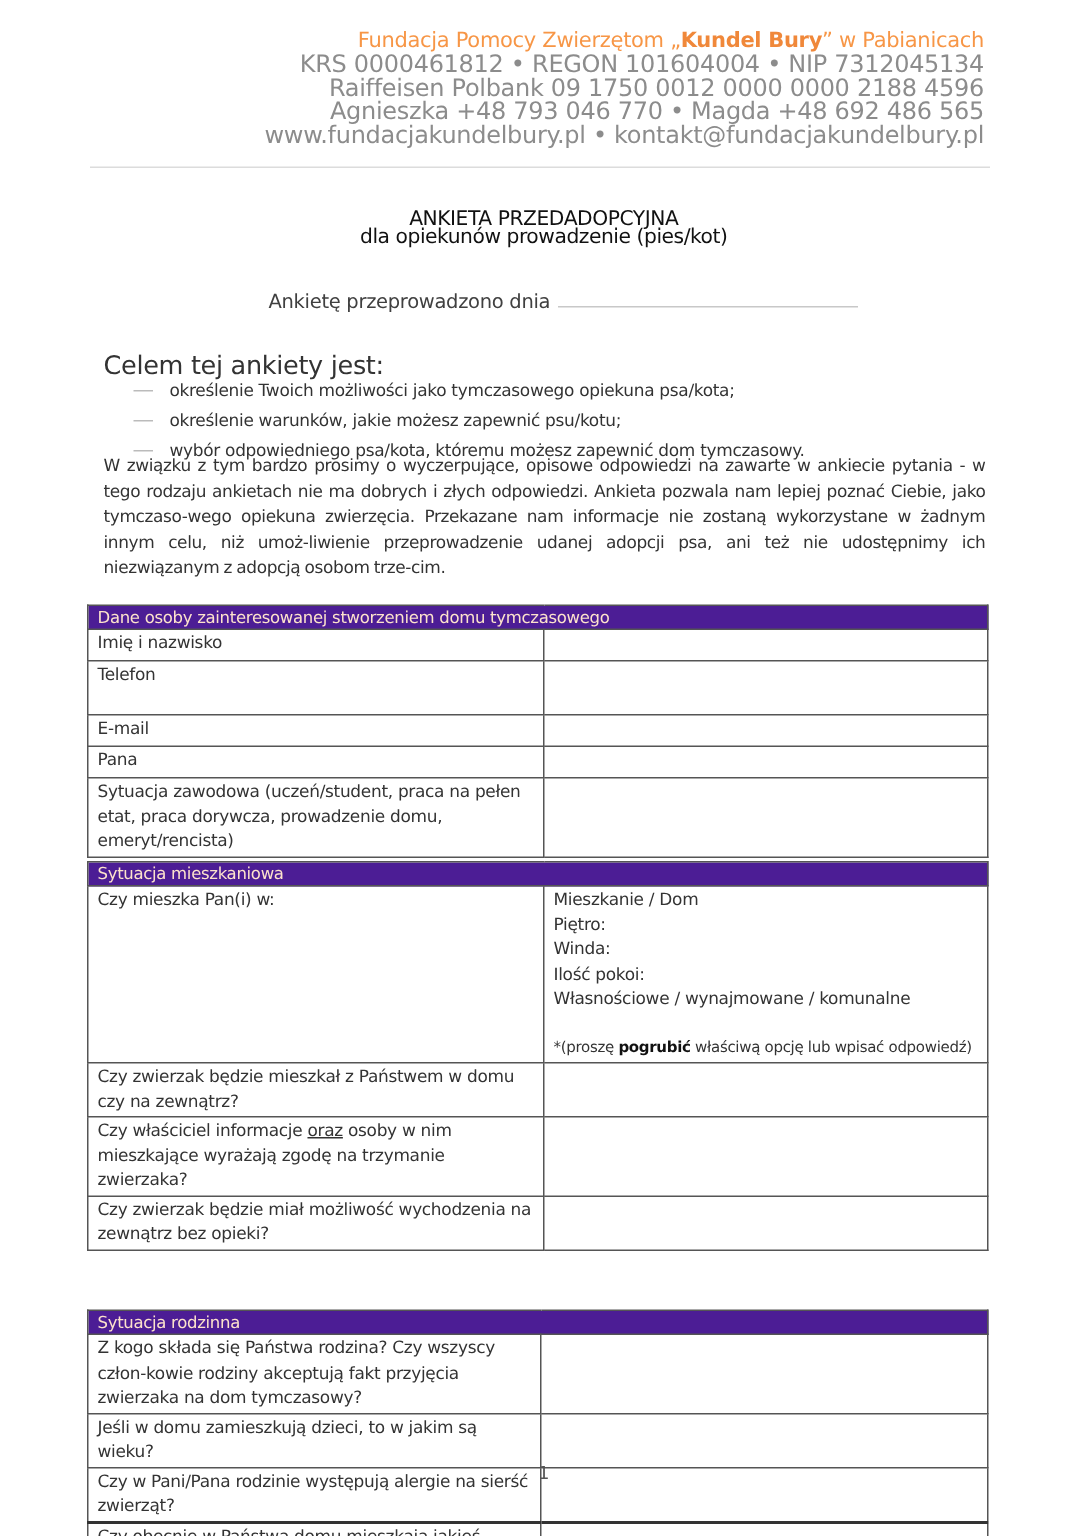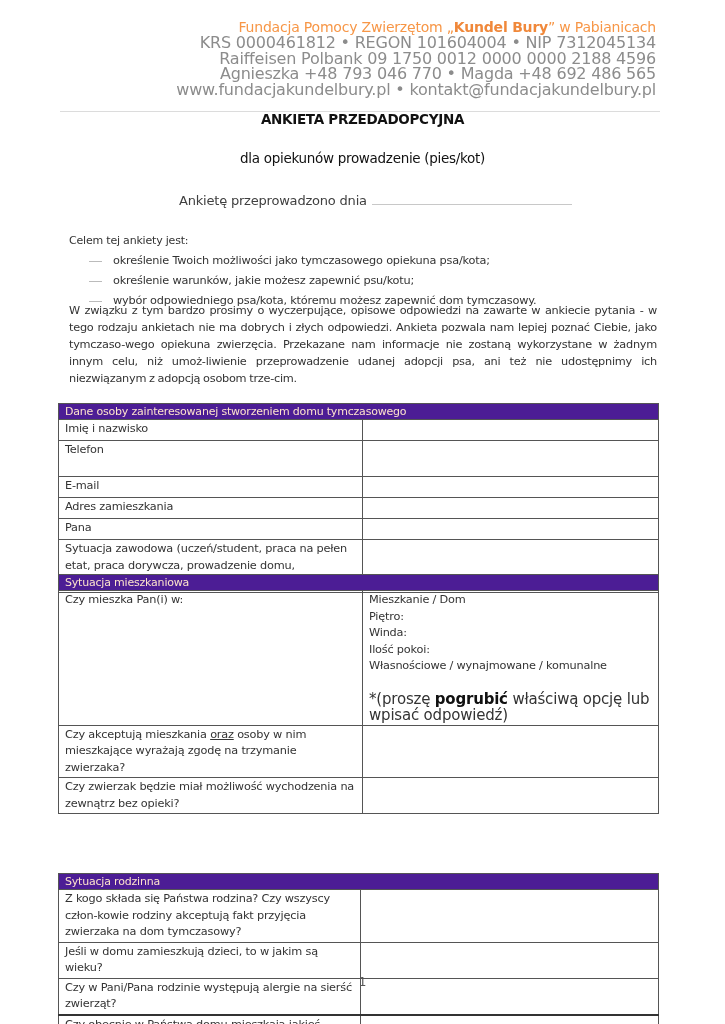--- a/index.html
+++ b/index.html
@@ -7,40 +7,40 @@
          font-family: "DejaVu Sans", sans-serif; color: #222; }
   .hdr { position: absolute; right: 69px; top: 19px; text-align: right;
          font-family: "DejaVu Sans", sans-serif; }
   .hdr .org { font-size: 14px; color: #f79646; line-height: 16px; letter-spacing: -0.2px; text-align: right; }
   .hdr .org .bold { font-weight: bold; color: #f0883a; }
   .hdr .line { font-size: 16px; color: #8c8c8c; line-height: 15.5px; letter-spacing: -0.2px; }
   .rule { position: absolute; left: 60px; top: 111px; width: 600px; height: 0;
           border-top: 1.5px solid #dcdcdc; }
   .title { position: absolute; left: 0; width: 725px; text-align: center;
            font-size: 13.5px; color: #111; letter-spacing: -0.3px; }
-  .t1 { top: 111px; font-weight: bold; }
+  .t1 { top: 138px; }
   .t2 { top: 150px; }
   .date { position: absolute; left: 179px; top: 193px; font-size: 13px; color: #404040; letter-spacing: -0.2px; }
   .date .blank { display: inline-block; width: 200px; border-bottom: 1px solid #c8c8c8;
                  margin-left: 5px; height: 11px; vertical-align: baseline; }
-  .intro { position: absolute; left: 69px; top: 234px; font-size: 11px; color: #333; letter-spacing: -0.2px; }
+  .intro { position: absolute; left: 69px; top: 234px; font-size: 17px; color: #333; letter-spacing: -0.2px; }
   .bullets { position: absolute; left: 89px; top: 251px; font-size: 11.3px; color: #333; letter-spacing: -0.2px; }
   .bullets .b { height: 20px; line-height: 20px; white-space: nowrap; }
   .bullets .dash { display: inline-block; width: 13px; border-top: 1px solid #bbb;
                    vertical-align: middle; margin-right: 11px; }
   .para { position: absolute; left: 69px; top: 302px; width: 588px; font-size: 11.3px;
           line-height: 17px; color: #333; text-align: justify; letter-spacing: -0.25px; word-spacing: -0.5px; }
   table.sec { position: absolute; left: 58px; width: 600px; border-collapse: collapse;
               font-size: 11.3px; color: #333; letter-spacing: -0.2px; table-layout: fixed; }
   table.sec td { border: 1px solid #555; padding: 1px 6px 1px 6px; vertical-align: top; line-height: 16.5px; }
   table.sec tr.head td { background: #4c1d95; color: #fde3cc; font-size: 11px; padding: 0 6px; line-height: 15px; }
   .s1 { top: 403px; }
   .s2 { top: 574px; }
   .s3 { top: 833px; margin-top: 40px; }
-  .small { font-size: 15px; }
+  .small { font-size: 10px; }
   .small b { color: #111; }
   u { text-decoration: underline; }
   .pagenum { position: absolute; left: 0; width: 725px; text-align: center; top: 975px;
              font-size: 12px; color: #555; }
 </style>
 </head>
 <body>
 
 <div class="hdr">
   <div class="org"><span>Fundacja Pomocy Zwierzętom „</span><span class="bold">Kundel Bury</span><span>” w Pabianicach</span></div>
@@ -82,24 +82,20 @@
       </tr>
   <tr style="height:36px">
         <td>Telefon</td>
         <td></td>
       </tr>
   <tr style="height:21px">
         <td>E-mail</td>
         <td></td>
       </tr>
   <tr style="height:21px">
-        <td>Adres zamieszkania</td>
-        <td></td>
-      </tr>
-  <tr style="height:21px">
         <td>Pana</td>
         <td></td>
       </tr>
   <tr>
         <td>Sytuacja zawodowa (uczeń/student, praca na pełen etat, praca dorywcza, prowadzenie domu, emeryt/rencista)</td>
         <td></td>
       </tr>
 </tbody>
   </table>
 
@@ -118,21 +114,25 @@
       <div>Mieszkanie / Dom</div>
       <div>Piętro:</div>
       <div>Winda:</div>
       <div>Ilość pokoi:</div>
       <div>Własnościowe / wynajmowane / komunalne</div>
       <div style="height:16px"></div>
       <div class="small"><span>*(proszę </span><b>pogrubić</b><span> właściwą opcję lub wpisać odpowiedź)</span></div>
     </td>
   </tr>
   <tr>
-        <td><span>Czy akceptują mieszkania </span><u>oraz</u><span> osoby w nim mieszkające wyrażają zgodę na trzymanie zwierzaka?</span></td>
+        <td>Czy zwierzak będzie mieszkał z Państwem w domu czy na zewnątrz?</td>
+        <td></td>
+      </tr>
+  <tr>
+        <td><span>Czy właściciel informacje </span><u>oraz</u><span> osoby w nim mieszkające wyrażają zgodę na trzymanie zwierzaka?</span></td>
         <td></td>
       </tr>
   <tr>
         <td>Czy zwierzak będzie miał możliwość wychodzenia na zewnątrz bez opieki?</td>
         <td></td>
       </tr>
 </tbody>
   </table>
 
 <table class="sec s3">

